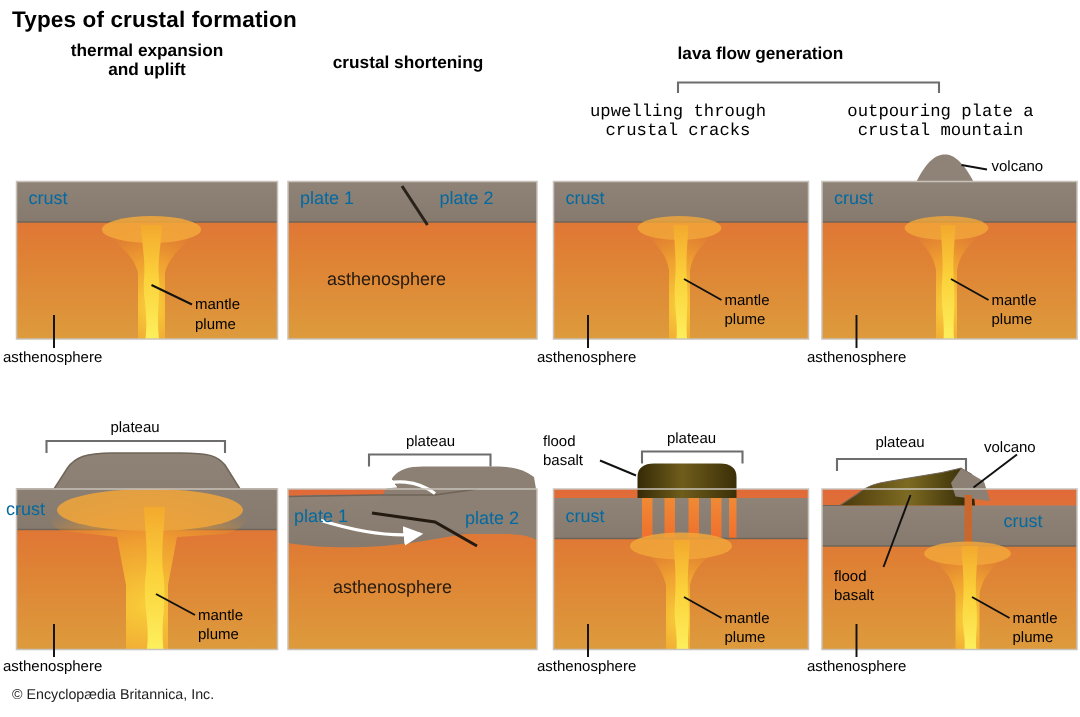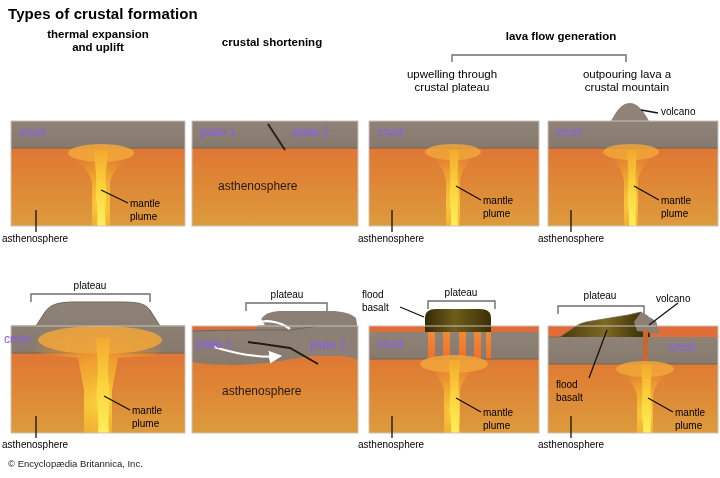--- a/index.html
+++ b/index.html
@@ -5,23 +5,23 @@
   html,body{margin:0;padding:0;}
   body{
     width:720px;height:478px;background:#ffffff;
     font-family:"Liberation Sans",sans-serif;
     color:#000;position:relative;overflow:hidden;
   }
   #stage{position:absolute;left:0;top:0;width:720px;height:478px;}
   .txt{position:absolute;white-space:nowrap;}
   #title{left:8px;top:5px;font-size:15px;font-weight:bold;letter-spacing:.1px;}
   .hdr{font-size:11.5px;font-weight:bold;text-align:center;line-height:13px;}
-  .sub{font-size:11.5px;text-align:center;line-height:13px;font-weight:normal;}
+  .sub{font-size:11.5px;text-align:center;line-height:13px;font-weight:normal;font-family:Liberation Mono, monospace;}
   .lbl{font-size:10px;line-height:13px;}
-  .lbl-w{font-size:12px;line-height:13px;color:#8b5cf6;font-weight:normal;}
+  .lbl-w{font-size:12px;line-height:13px;color:#0369a1;font-weight:normal;}
   .lbl-c{font-size:12px;line-height:13px;color:#241a10;}
   .credit{left:8px;top:458px;font-size:9.5px;color:#222;}
   .ctr{transform:translateX(-50%);}
   svg{position:absolute;left:0;top:0;overflow:visible;}
 </style>
 </head>
 <body>
 
 <div id="stage">
 
@@ -29,31 +29,31 @@
 
   <div class="txt hdr ctr" style="left:98px;top:28px;">
     <div>thermal expansion</div>
     <div>and uplift</div>
   </div>
 
   <div class="txt hdr ctr" style="left:272px;top:36px;">
     <div>crustal shortening</div>
   </div>
 
-  <div class="txt hdr ctr" style="left:561px;top:30px;text-align:right;">
+  <div class="txt hdr ctr" style="left:507px;top:30px;text-align:right;">
     <div>lava flow generation</div>
   </div>
 
   <div class="txt sub ctr" style="left:452px;top:68px;">
     <div>upwelling through</div>
-    <div>crustal plateau</div>
+    <div>crustal cracks</div>
   </div>
 
   <div class="txt sub ctr" style="left:627px;top:68px;">
-    <div>outpouring lava a</div>
+    <div>outpouring plate a</div>
     <div>crustal mountain</div>
   </div>
 
   <div class="txt credit">© Encyclopædia Britannica, Inc.</div>
 
   <svg width="720" height="478" viewBox="0 0 720 478">
     <defs>
       <linearGradient id="asth" x1="0" y1="0" x2="0" y2="1">
         <stop offset="0" stop-color="#e06a38"></stop>
         <stop offset="0.45" stop-color="#df8034"></stop>

